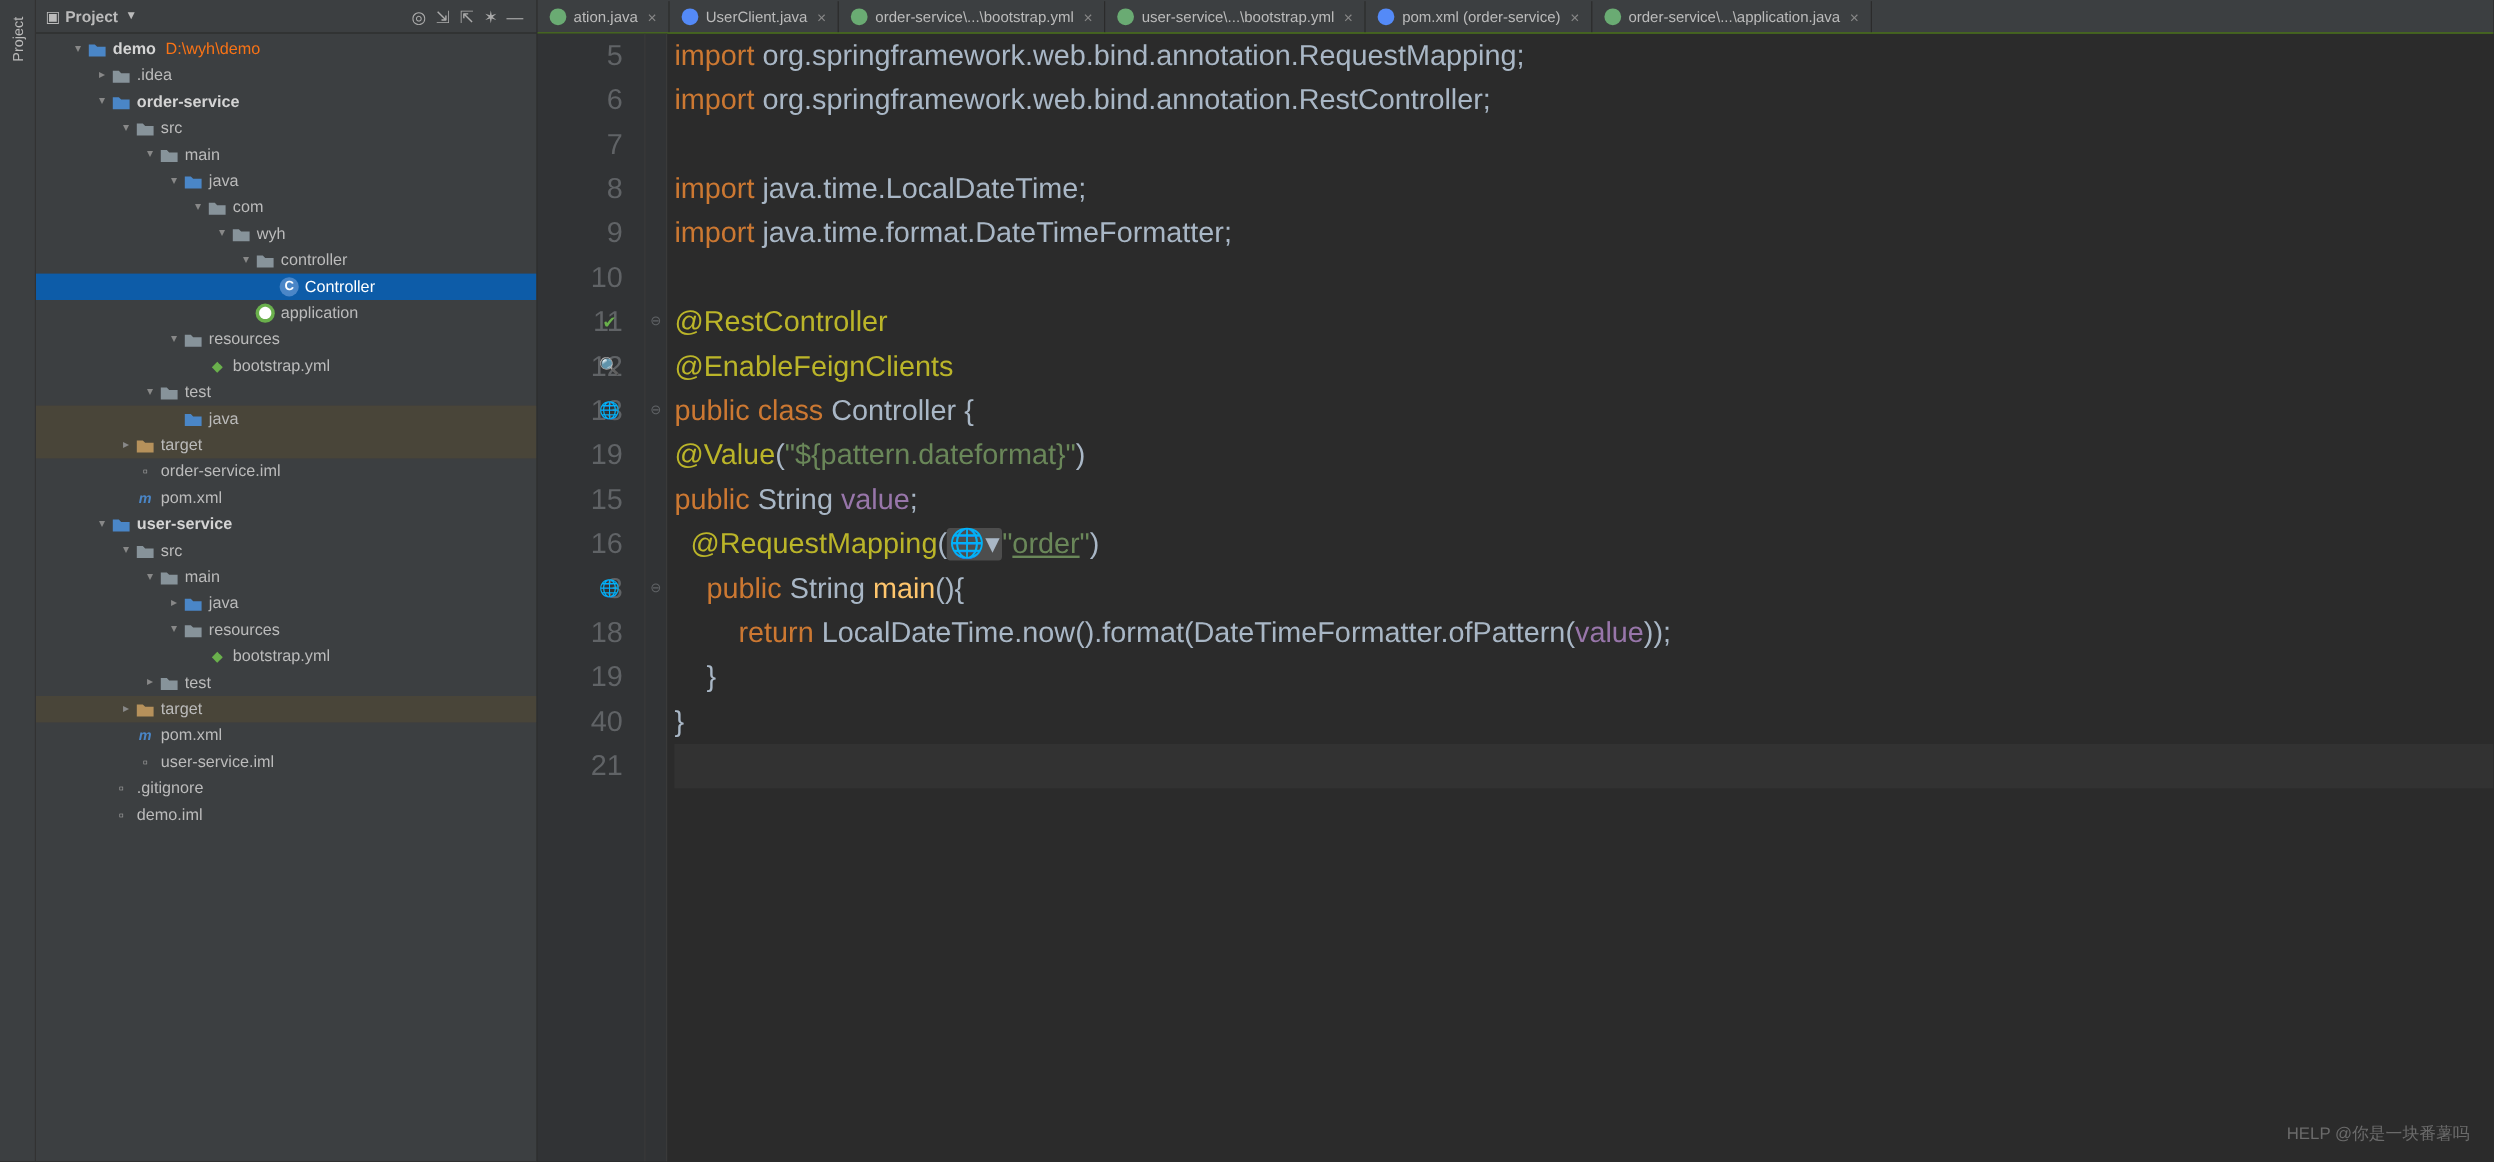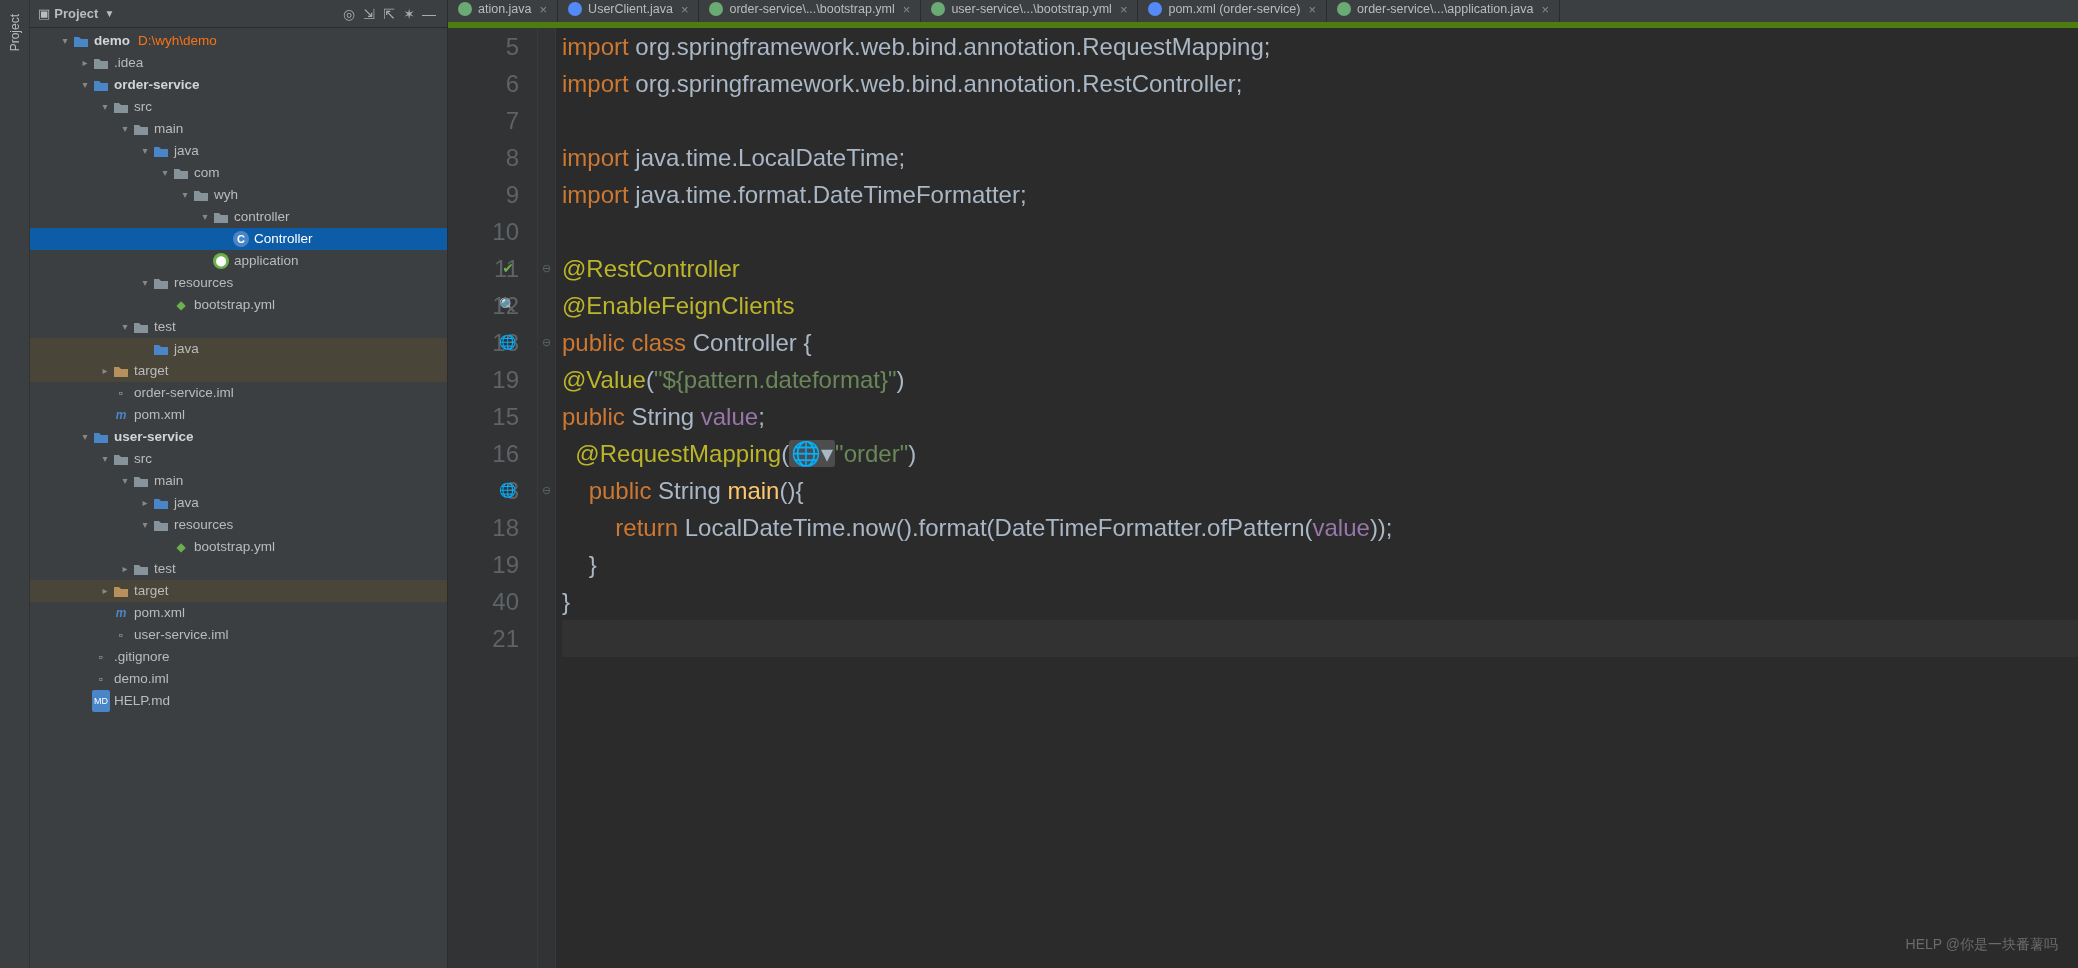--- a/index.html
+++ b/index.html
@@ -15,38 +15,38 @@
 .panel-header .ico{width:20px;height:20px;display:flex;align-items:center;justify-content:center;color:#aaa;font-size:14px;cursor:pointer}
 .tree{flex:1;overflow:auto;font-size:13.5px;line-height:22px;padding-top:2px}
 .tree-row{display:flex;align-items:center;height:22px;white-space:nowrap;cursor:pointer}
 .tree-row.selected{background:#0d5ca8;color:#fff}
 .tree-row.shade{background:#494539}
 .tree-row .chev{width:14px;text-align:center;font-size:10px;color:#888}
 .tree-row .ico{width:18px;height:18px;margin-right:4px;display:flex;align-items:center;justify-content:center;font-size:12px}
 .bold{font-weight:bold;color:#d4d4d4}
 .path{color:#f97316;margin-left:8px}
 .editor-area{flex:1;display:flex;flex-direction:column;background:#2b2b2b}
-.tabs{height:28px;display:flex;align-items:flex-end;background:#3c3f41;border-bottom:6px solid #4d7c0f;overflow:hidden}
+.tabs{height:28px;display:flex;align-items:flex-end;background:#3c3f41;border-bottom:1px solid #4d7c0f;overflow:hidden}
 .tab{height:26px;display:flex;align-items:center;padding:0 10px;font-size:12.5px;color:#bbb;border-right:1px solid #2b2b2b;gap:6px}
 .tab .ico{width:14px;height:14px;border-radius:50%;display:inline-block}
 .tab .close{color:#888;font-size:13px;margin-left:2px}
 .editor{flex:1;display:flex;font-family:"JetBrains Mono","Consolas",monospace;font-size:24px;line-height:37px}
 .gutter{width:90px;text-align:right;color:#606366;padding-right:18px;padding-top:0;user-select:none;background:#313335;border-right:1px solid #3a3a3a;position:relative}
 .gut-icons{position:absolute;left:48px;top:0;width:24px}
 .gut-icons div{height:37px;display:flex;align-items:center;justify-content:center}
 .fold-col{width:18px;background:#313335;border-right:1px solid #3a3a3a}
 .code{flex:1;padding-left:6px;color:#a9b7c6;white-space:pre}
 .kw{color:#cc7832}
 .str{color:#6a8759}
 .anno{color:#bbb529}
 .cls{color:#a9b7c6}
 .fn{color:#ffc66d}
 .var{color:#9876aa}
 .it{color:#a9b7c6}
-.url{}
+.url{text-decoration:underline}
 .line{height:37px}
 .line.cur{background:#323232}
 .watermark{position:fixed;right:20px;bottom:14px;color:#6b6b6b;font-size:14px}
 svg{display:block}
 </style>
 </head>
 <body>
 
 <div class="root">
   <div class="sidebar-tab">
@@ -310,27 +310,20 @@
           </span>
           <span class="">.gitignore</span>
         </div>
         <div class="tree-row" style="padding-left: 48px;">
           <span class="chev"></span>
           <span class="ico">
             <span style="color:#aaa">▫</span>
           </span>
           <span class="">demo.iml</span>
         </div>
-        <div class="tree-row" style="padding-left: 48px;">
-          <span class="chev"></span>
-          <span class="ico">
-            <span style="background:#4a86c7;color:#fff;font-size:9px;padding:0 2px;border-radius:2px">MD</span>
-          </span>
-          <span class="">HELP.md</span>
-        </div>
       </div>
   </div>
 
   <div class="editor-area">
     <div class="tabs" id="tabs">
         <div class="tab">
           <span class="ico" style="background:#6aab73"></span>
           <span>ation.java</span>
           <span class="close">×</span>
         </div>

